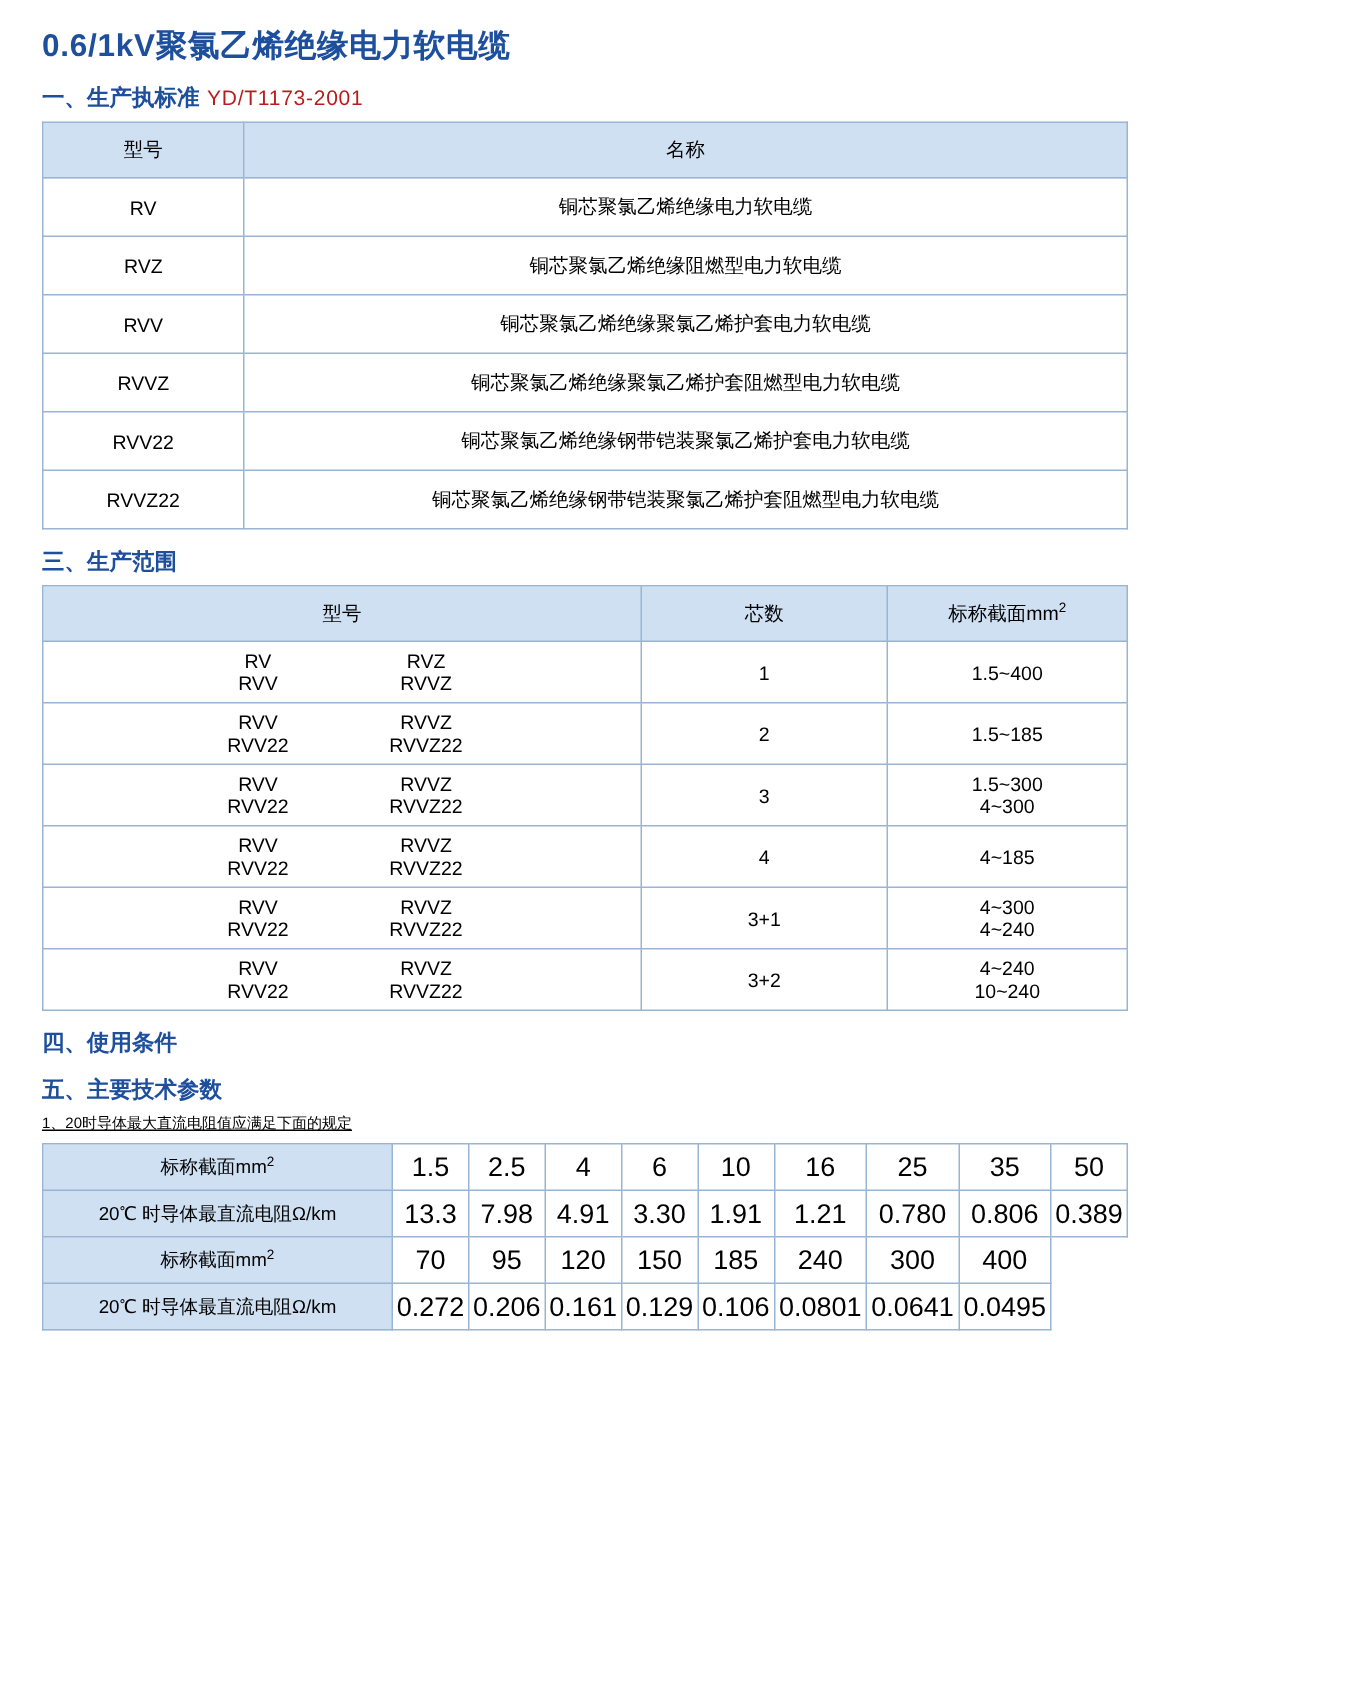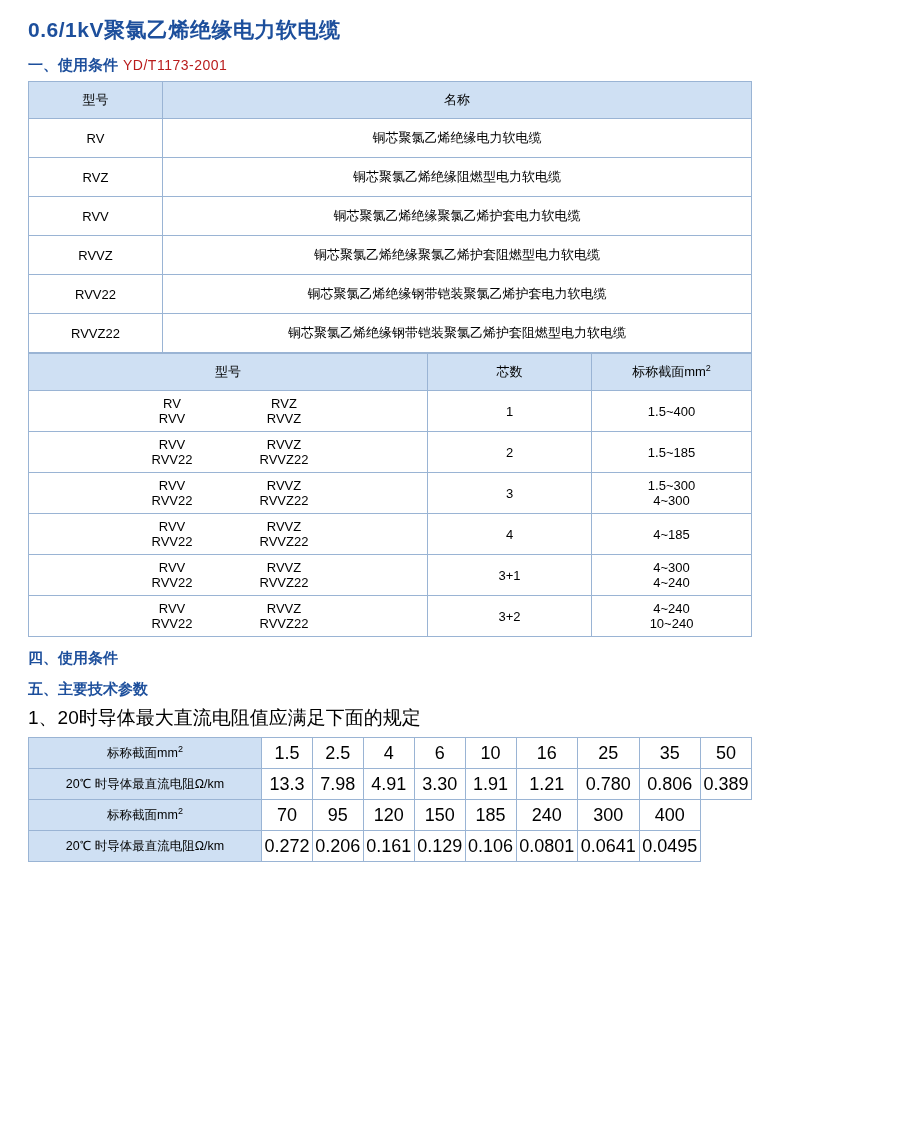--- a/index.html
+++ b/index.html
@@ -91,22 +91,23 @@
     margin: 4px 0 0 0;
     padding: 0;
     list-style: none;
     font-size: 13.5px;
     line-height: 1.95;
   }
   .cond-list li {
     padding-left: 42px;
   }
   .params-note {
-    font-size: 19px;
+    font-size: 10px;
     margin: 4px 0 6px 0;
+    text-decoration: underline;
   }
   table.t-res td, table.t-res th {
     border: 1px solid #9ab4d4;
     height: 28px;
     text-align: center;
     font-size: 18px;
   }
   table.t-res td.label {
     background: #cfe0f3;
     width: 230px;
@@ -121,21 +122,21 @@
 </head>
 <body>
 
 <div class="page">
   <div class="inner">
 
     <h1 class="doc-title">0.6/1kV聚氯乙烯绝缘电力软电缆</h1>
 
 
     <h2 class="section">
-      <span>一、使用条件</span><span class="std">YD/T1173-2001</span>
+      <span>一、生产执标准</span><span class="std">YD/T1173-2001</span>
     </h2>
 
 
     <table class="bordered t-model">
       <thead>
         <tr>
           <th style="width:125px;">型号</th>
           <th>名称</th>
         </tr>
       </thead>
@@ -160,20 +161,21 @@
           <td>RVV22</td>
           <td class="name">铜芯聚氯乙烯绝缘钢带铠装聚氯乙烯护套电力软电缆</td>
         </tr>
         <tr>
           <td>RVVZ22</td>
           <td class="name">铜芯聚氯乙烯绝缘钢带铠装聚氯乙烯护套阻燃型电力软电缆</td>
         </tr>
       </tbody>
     </table>
 
+    <h2 class="section">三、生产范围</h2>
 
     <table class="bordered t-range">
       <thead>
         <tr>
           <th style="width:390px;">型号</th>
           <th style="width:155px;">芯数</th>
           <th><span>标称截面mm</span><sup>2</sup></th>
         </tr>
       </thead>
       <tbody>

